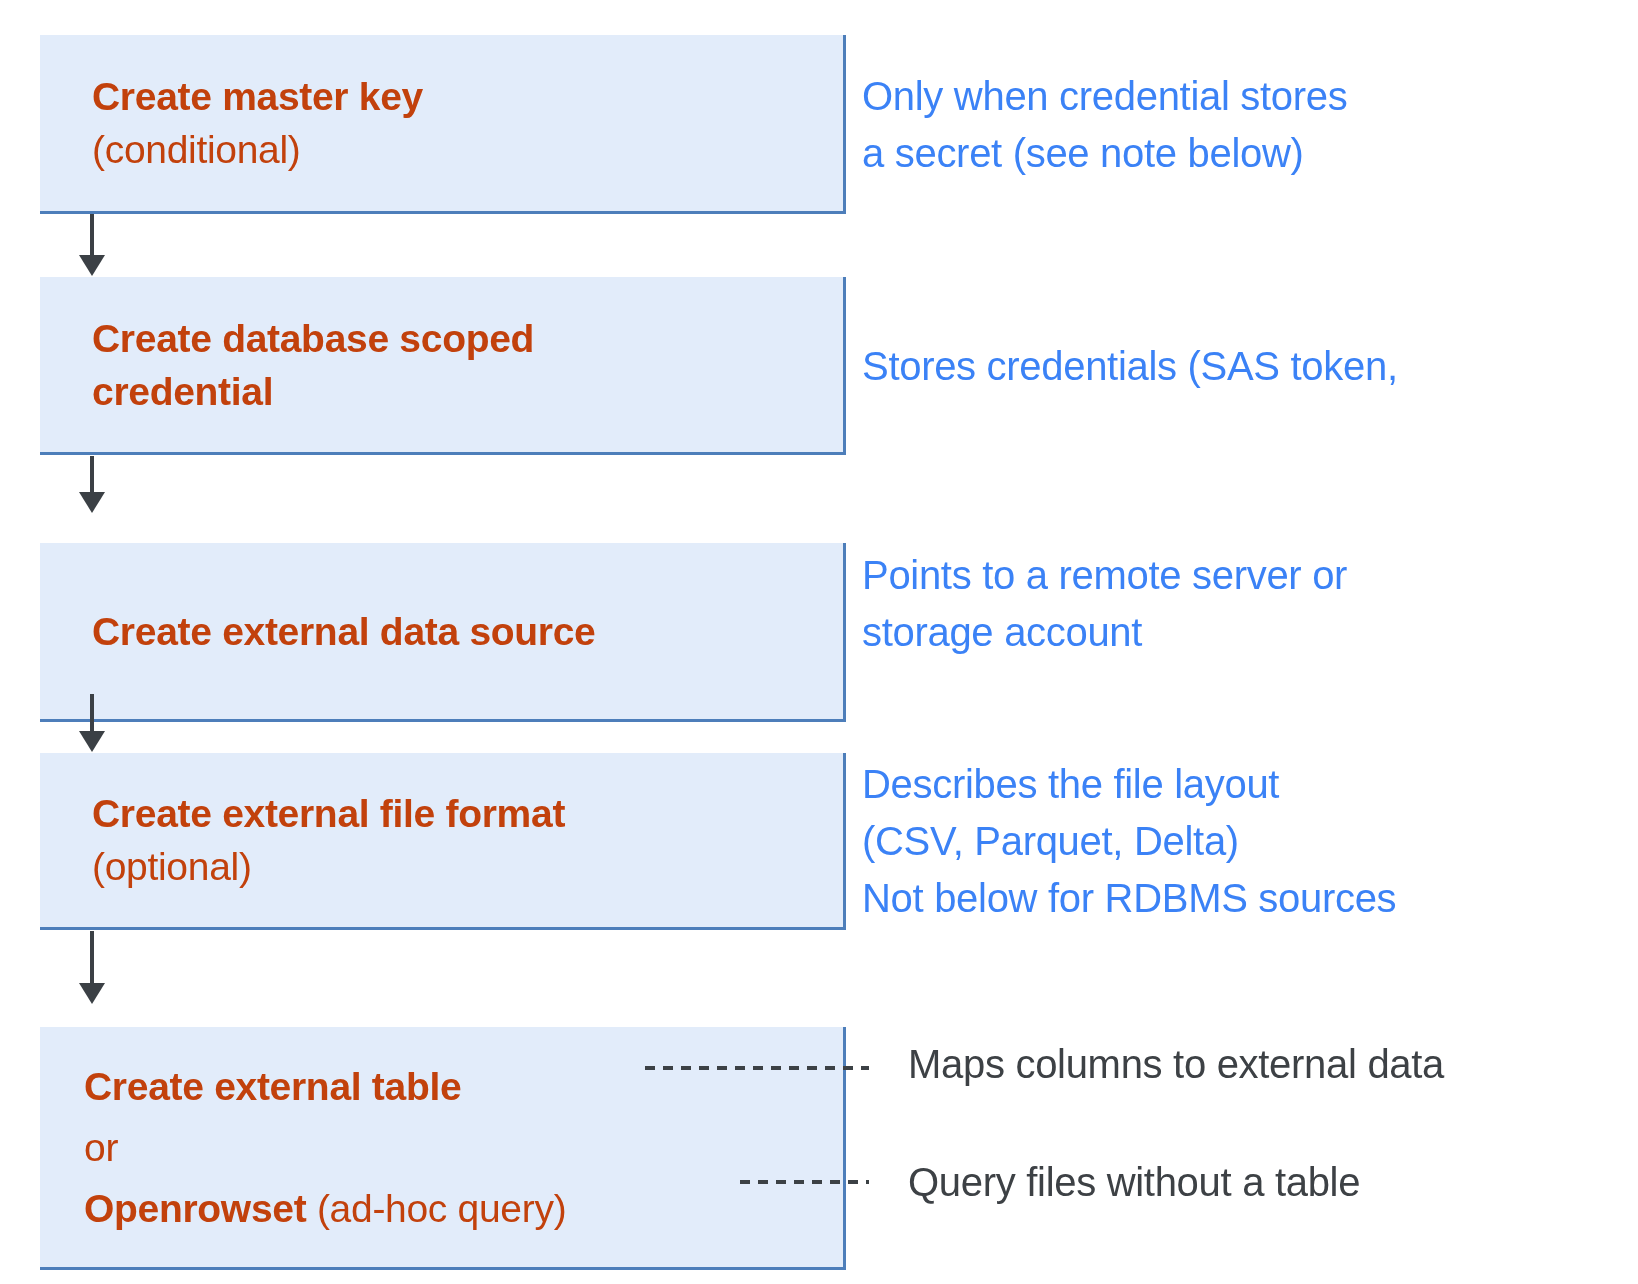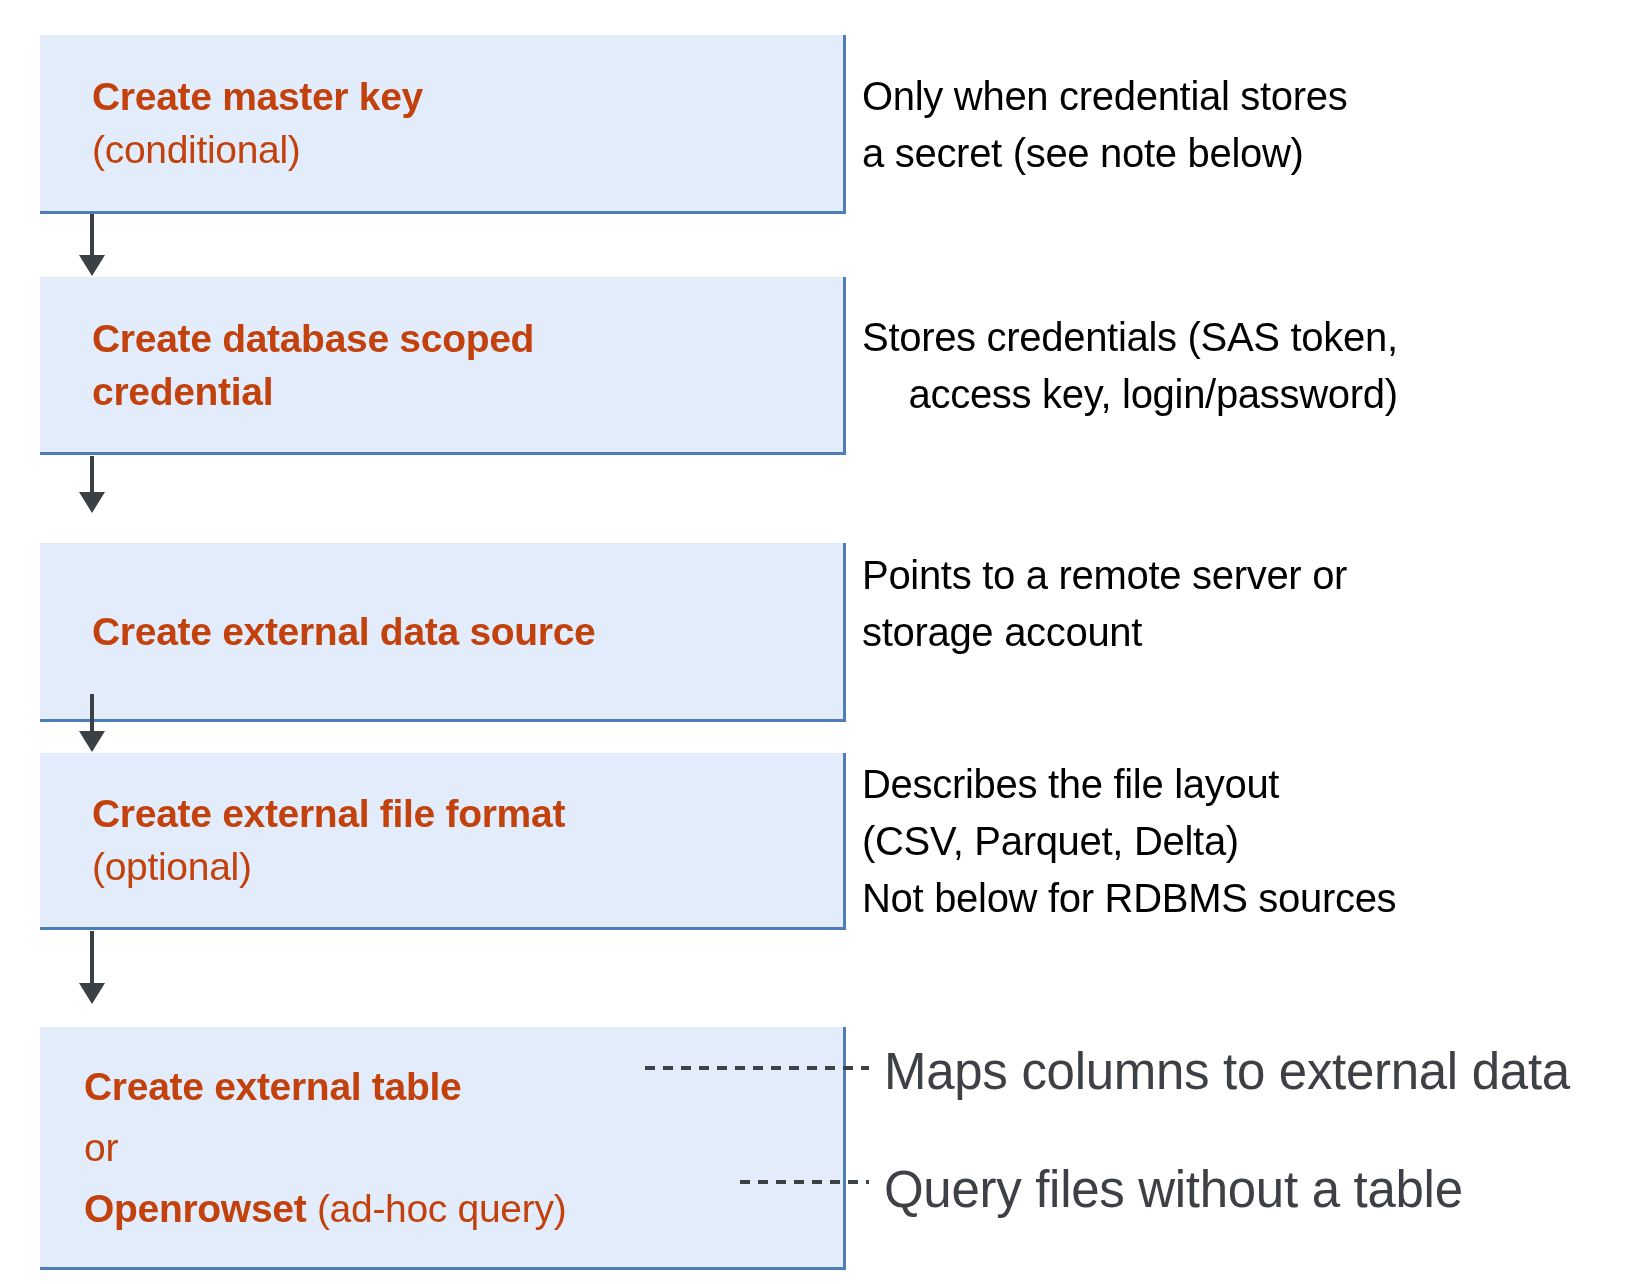--- a/index.html
+++ b/index.html
@@ -57,44 +57,44 @@
   .arrow3 { top: 694px; height: 58px; }
   .arrow4 { top: 931px; height: 73px; }
 
   
   .note {
     position: absolute;
     left: 862px;
     display: flex;
     flex-direction: column;
     justify-content: center;
-    color: #000000;
+    color: #3b82f6;
     font-size: 40px;
     line-height: 57px;
     letter-spacing: -0.3px;
     white-space: nowrap;
   }
   .note1 { top: 35px;  height: 179px; }
   .note2 { top: 277px; height: 178px; align-items: flex-end; }
   .note3 { top: 514px; height: 179px; }
   .note4 { top: 753px; height: 177px; }
 
   
   .dash {
     position: absolute;
     height: 4px;
     background: repeating-linear-gradient(90deg, #3c4145 0 10px, transparent 10px 18px);
   }
   .dash1 { left: 645px; top: 1066px; width: 224px; }
   .dash2 { left: 740px; top: 1180px; width: 129px; }
   .ann {
     position: absolute;
-    left: 884px;
+    left: 908px;
     color: #3d4145;
-    font-size: 51px;
+    font-size: 40px;
     letter-spacing: -0.3px;
     white-space: nowrap;
   }
   .ann1 { top: 1042px; }
   .ann2 { top: 1160px; }
 </style>
 </head>
 <body>
 
 <div class="canvas">
@@ -111,21 +111,20 @@
     <div class="stem"></div>
     <div class="head"></div>
   </div>
 
   <div class="box box2">
     <div class="line"><span class="b">Create database scoped</span><span class="r"></span></div>
     <div class="line"><span class="b">credential</span><span class="r"></span></div>
   </div>
   <div class="note note2">
     <div>Stores credentials (SAS token,</div>
-    <div>access key, login/password)</div>
   </div>
   <div class="arrow arrow2">
     <div class="stem"></div>
     <div class="head"></div>
   </div>
 
   <div class="box box3">
     <div class="line"><span class="b">Create external data source</span><span class="r"></span></div>
   </div>
   <div class="note note3">

